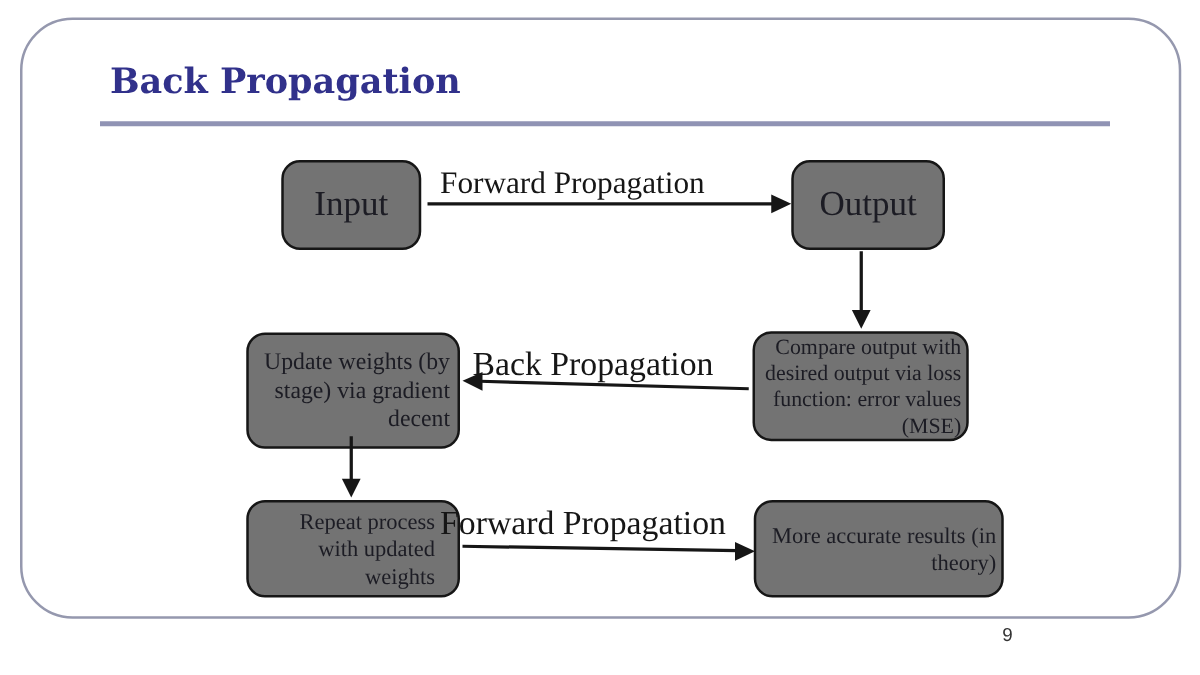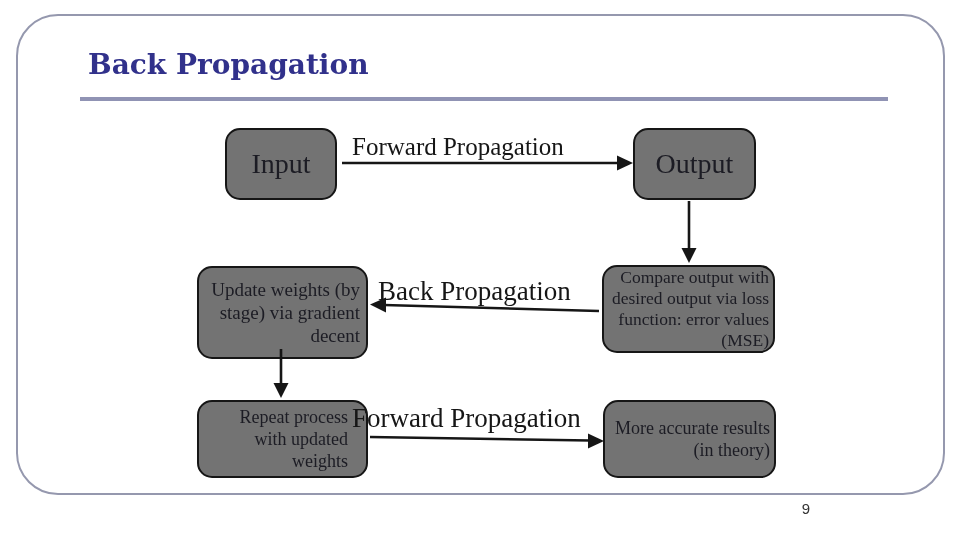--- a/index.html
+++ b/index.html
@@ -35,21 +35,21 @@
     border-radius:15px;display:flex;align-items:center;justify-content:center;
     text-align:right;color:var(--box-text);
   }
   .node-big{font-size:28px;line-height:30px;}
   .node-small{font-size:18px;line-height:22px;}
   #node-input  {left:225px;top:128px;width:112px;height:72px;}
   #node-output {left:633px;top:128px;width:123px;height:72px;}
   #node-update {left:197px;top:266px;width:171px;height:93px;font-size:19px;line-height:23px;padding:2px 6px;}
   #node-compare{left:602px;top:265px;width:173px;height:88px;font-size:17.5px;line-height:21px;padding:2px 4px;}
   #node-repeat {left:197px;top:400px;width:171px;height:78px;padding:2px 18px;}
-  #node-more   {left:603px;top:400px;width:173px;height:78px;padding:2px 4px;}
+  #node-more   {left:603px;top:400px;width:200px;height:78px;padding:2px 4px;}
   .edge-label{
     position:absolute;text-align:left;color:var(--diagram-ink);white-space:nowrap;
   }
   #label-forward-top   {left:352px;top:133px;width:265px;font-size:25px;}
   #label-back          {left:378px;top:276px;width:230px;font-size:27px;}
   #label-forward-bottom{left:352px;top:403px;width:265px;font-size:27px;}
   .arrow-layer{
     position:absolute;left:0;top:0;width:960px;height:540px;pointer-events:none;
   }
   .arrow-layer line{stroke:var(--diagram-ink);stroke-width:2.6px;}

